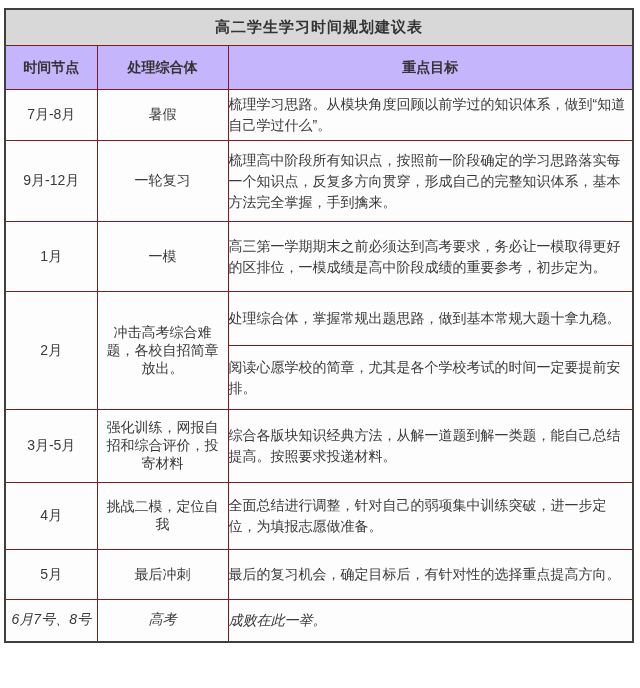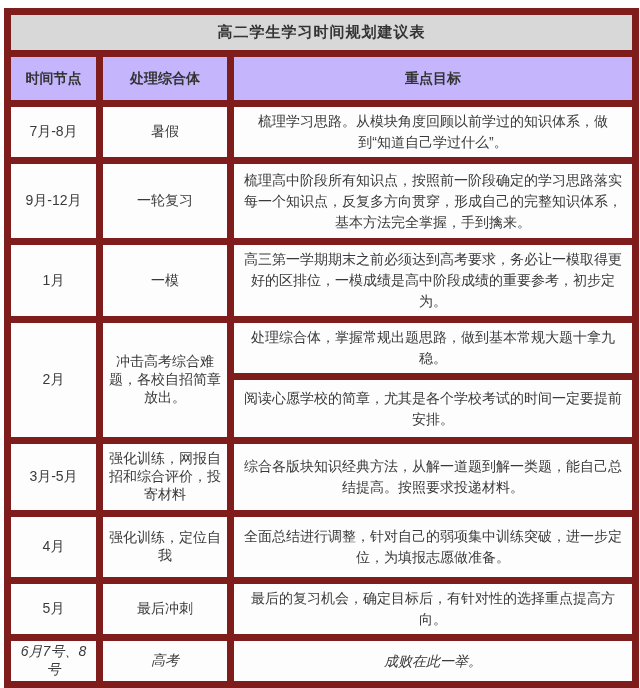--- a/index.html
+++ b/index.html
@@ -14,21 +14,21 @@
   }
   .plan-table {
     border-collapse: collapse;
     table-layout: fixed;
     width: 628px;
     margin: 8px 0 0 4px;
     border: 2px solid #3f3f3f;
     background: #fdfdfd;
   }
   .plan-table td {
-    border: 7px solid #7f1d1d;
+    border: 1px solid #7f1d1d;
     font-size: 14px;
     vertical-align: middle;
     word-break: break-all;
   }
   col.c-time  { width: 92px; }
   col.c-phase { width: 131px; }
   col.c-goal  { width: 405px; }
 
   td.title-cell {
     background: #d8d8d8;
@@ -44,22 +44,22 @@
     font-weight: bold;
     text-align: center;
     height: 41px;
     color: #333333;
   }
   td.time-cell, td.phase-cell {
     text-align: center;
     padding: 2px 3px;
   }
   td.goal-cell {
-    text-align: center;
-    padding: 4px 8px;
+    text-align: left;
+    padding: 4px 0;
     line-height: 1.5;
   }
   
   .h58  { height: 36px; }
   .h85  { height: 81px; }
   .h74  { height: 70px; }
   .h58b { height: 54px; }
   .h68b { height: 64px; }
   .h77  { height: 73px; }
   .h71  { height: 67px; }
@@ -115,21 +115,21 @@
   </tr>
 
   <tr class="h77">
     <td class="time-cell">3月-5月</td>
     <td class="phase-cell">强化训练，网报自招和综合评价，投寄材料</td>
     <td class="goal-cell">综合各版块知识经典方法，从解一道题到解一类题，能自己总结提高。按照要求投递材料。</td>
   </tr>
 
   <tr class="h71">
     <td class="time-cell">4月</td>
-    <td class="phase-cell">强化训练，定位自我</td>
+    <td class="phase-cell">挑战二模，定位自我</td>
     <td class="goal-cell">全面总结进行调整，针对自己的弱项集中训练突破，进一步定位，为填报志愿做准备。</td>
   </tr>
 
   <tr class="h54">
     <td class="time-cell">5月</td>
     <td class="phase-cell">最后冲刺</td>
     <td class="goal-cell">最后的复习机会，确定目标后，有针对性的选择重点提高方向。</td>
   </tr>
 
   <tr class="h46">

